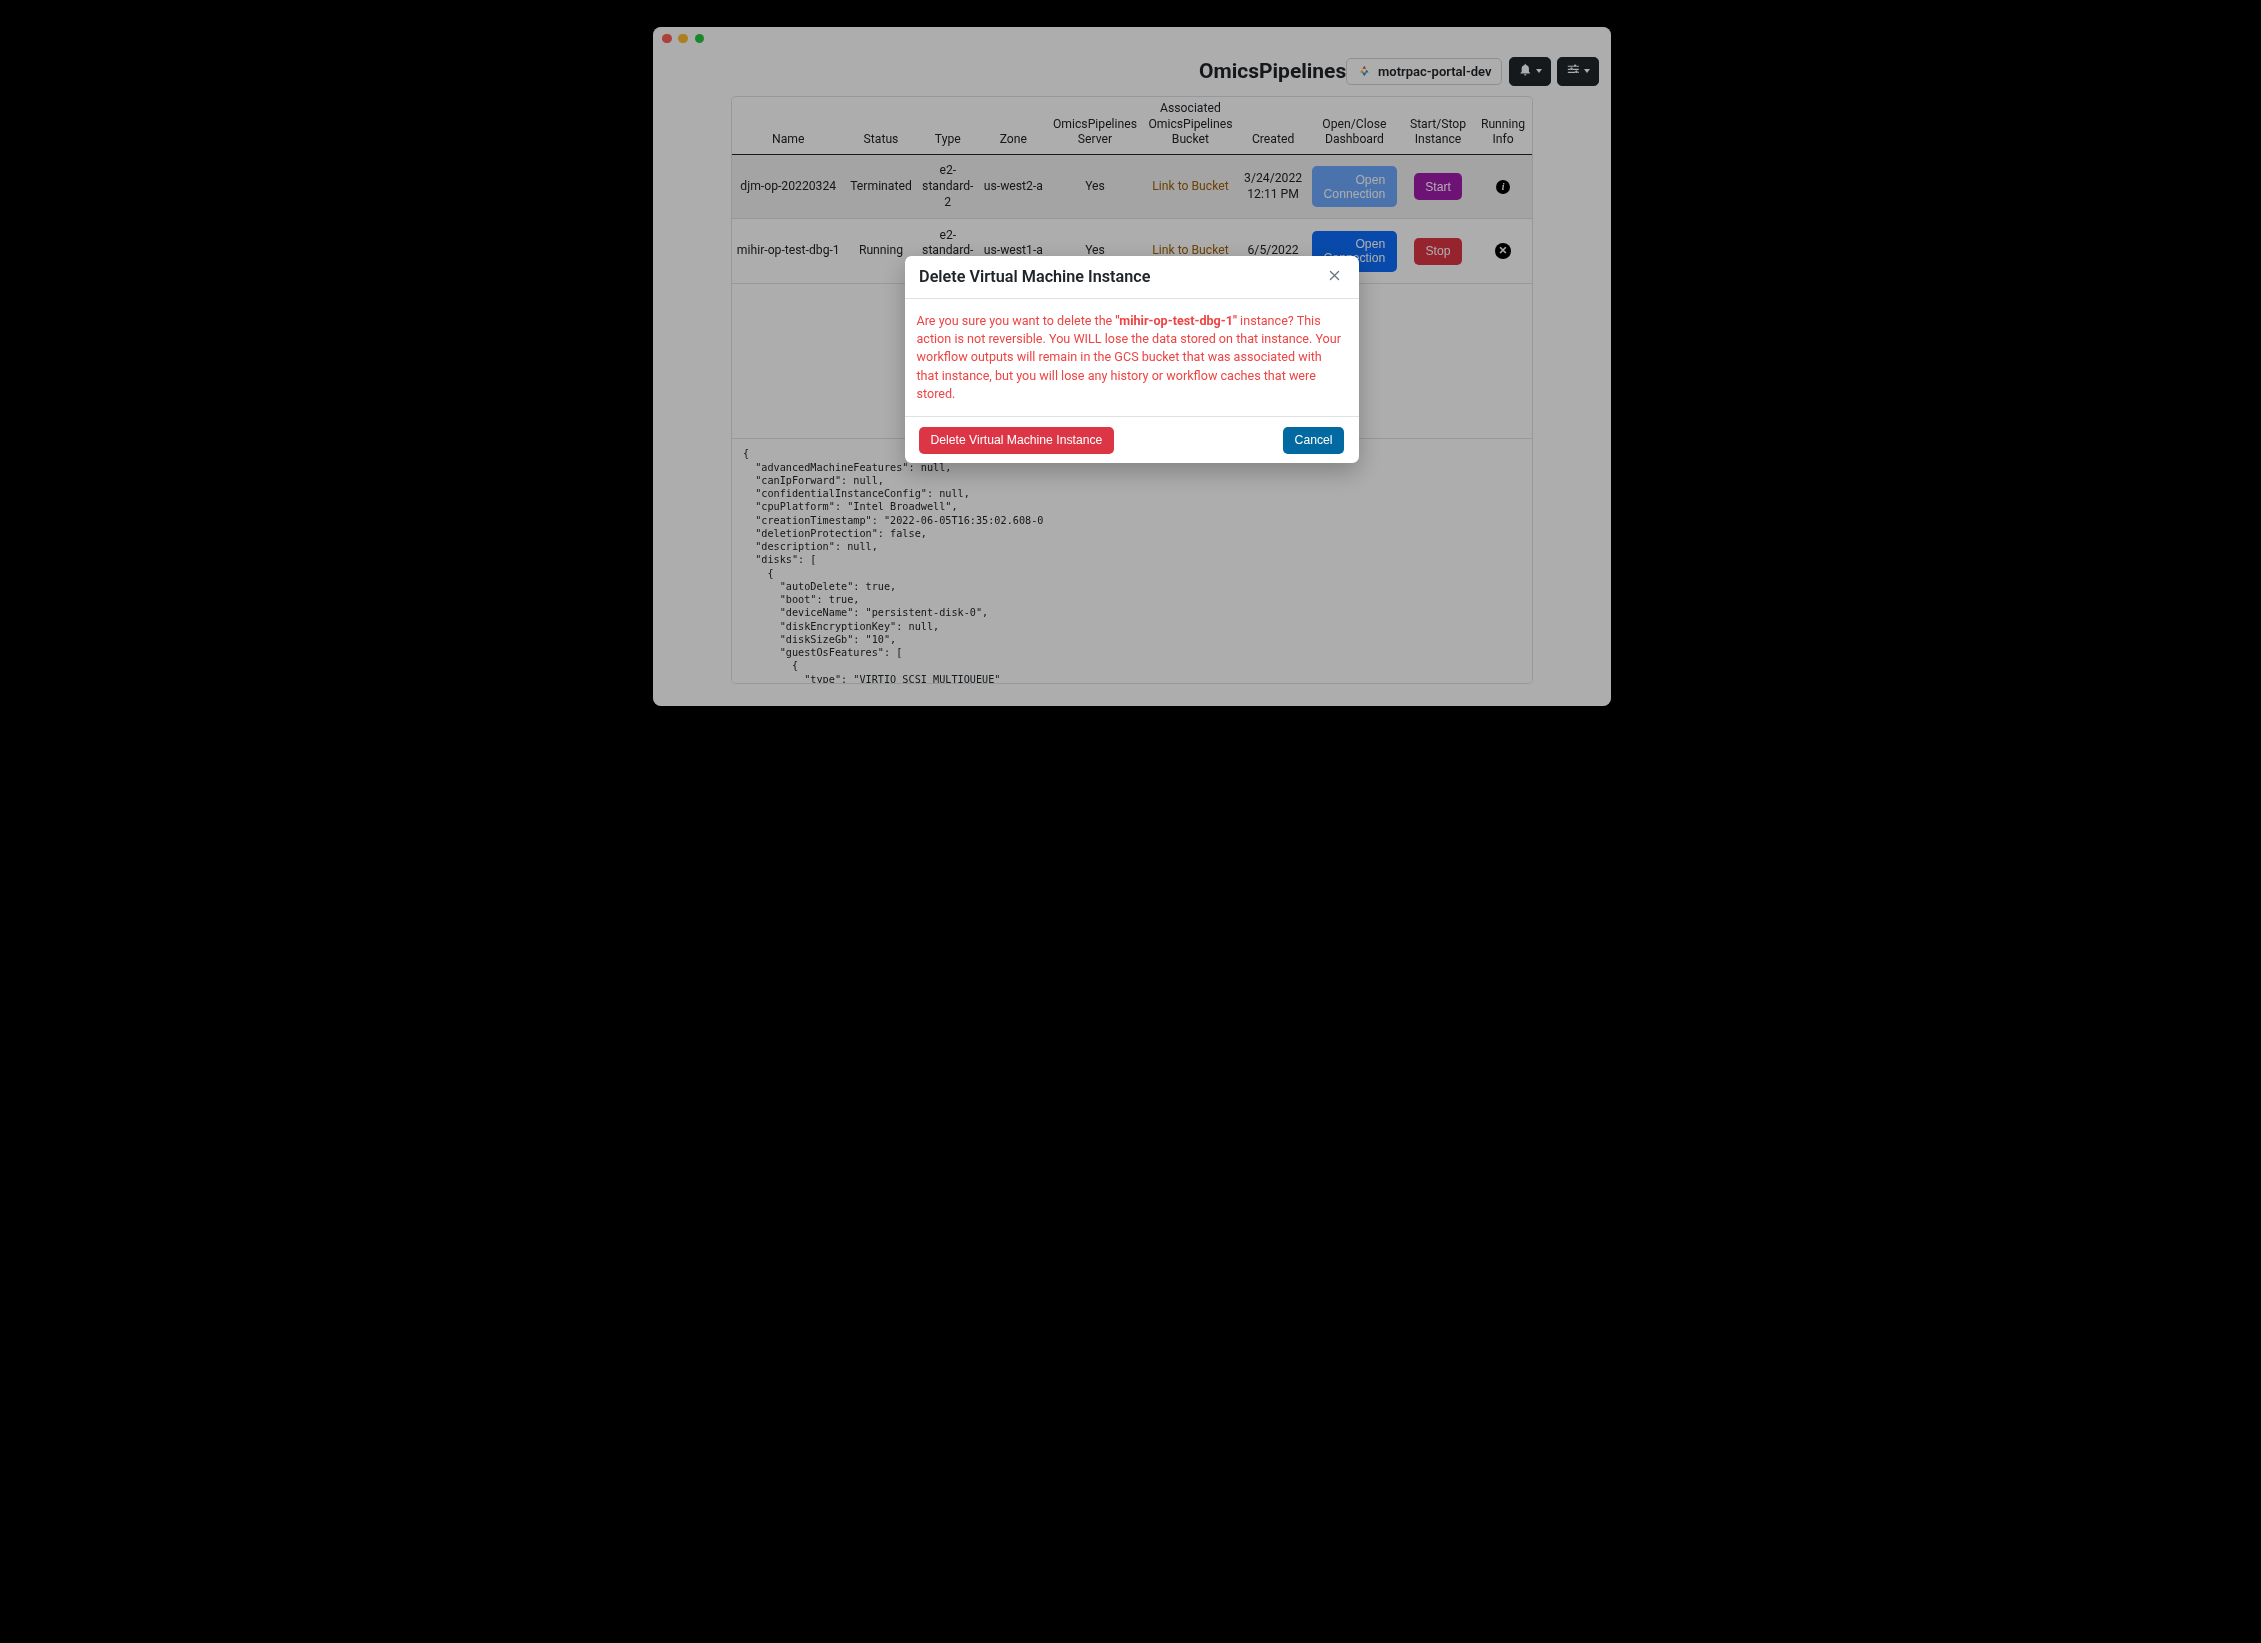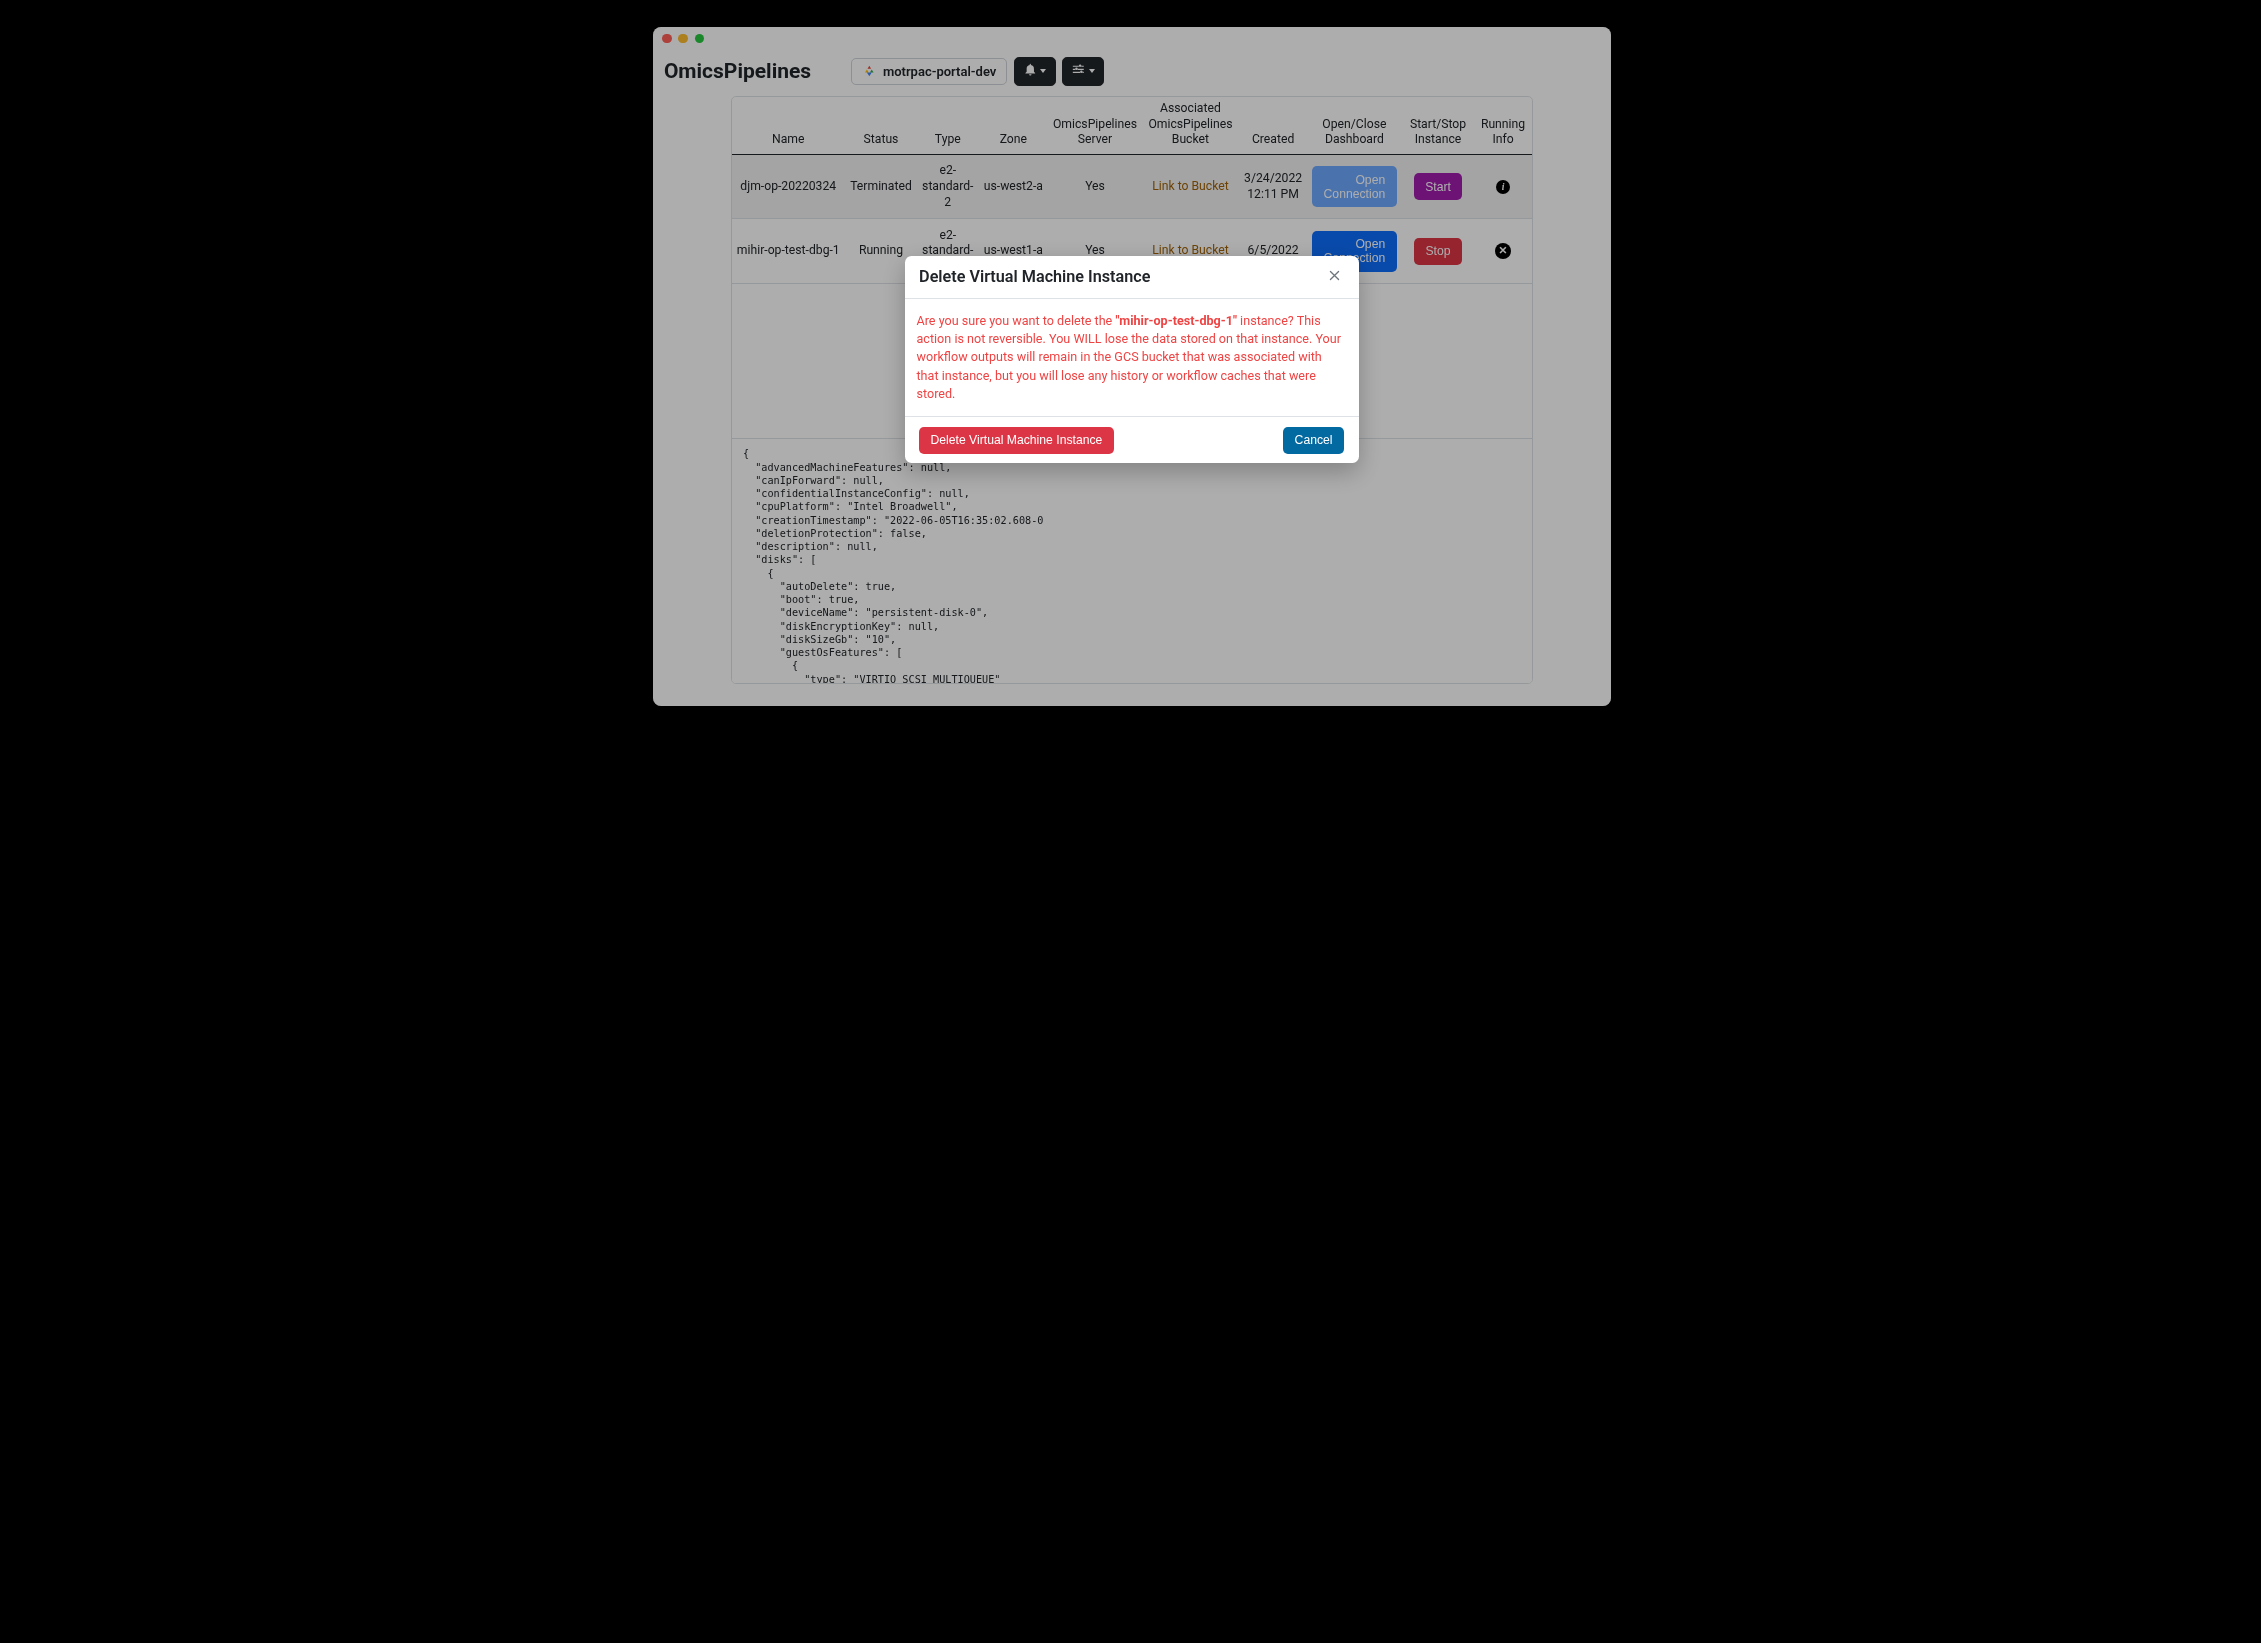--- a/index.html
+++ b/index.html
@@ -24,31 +24,31 @@
     gap: 6.5px;
   }
   .traffic { width: 9.7px; height: 9.7px; border-radius: 50%; }
   .traffic.red { background: #ff5f57; }
   .traffic.yellow { background: #febc2e; }
   .traffic.green { background: #28c840; }
 
   .topbar {
     display: flex;
     align-items: center;
-    justify-content: flex-start;
+    justify-content: flex-end;
     padding: 6.5px 11.4px 9.7px 11.4px;
   }
   .brand { font-size: 21px; font-weight: 700; color: #212529; }
   .topbar-right { display: flex; gap: 6.5px; align-items: center; }
 
   .proj-btn {
     display: flex; align-items: center; gap: 6.5px;
     border: 0.8px solid #ced4da; border-radius: 4.9px;
     padding: 4.9px 9.7px; background: #fff; cursor: pointer;
-    font-size: 13px; font-weight: 600; color: #212529; margin-left: 40px;
+    font-size: 13px; font-weight: 600; color: #212529;
   }
   .gcp-logo { width: 14.6px; height: 14.6px; position: relative; }
   .gcp-logo svg { display:block; }
 
   .icon-btn {
     background: #212529; color: #fff; border-radius: 4.9px;
     padding: 4.9px 8.1px; display: flex; align-items: center; gap: 3.2px;
     cursor: pointer; border: 0.8px solid #212529;
   }
   .icon-btn svg { width: 14.6px; height: 14.6px; fill: #fff; }

